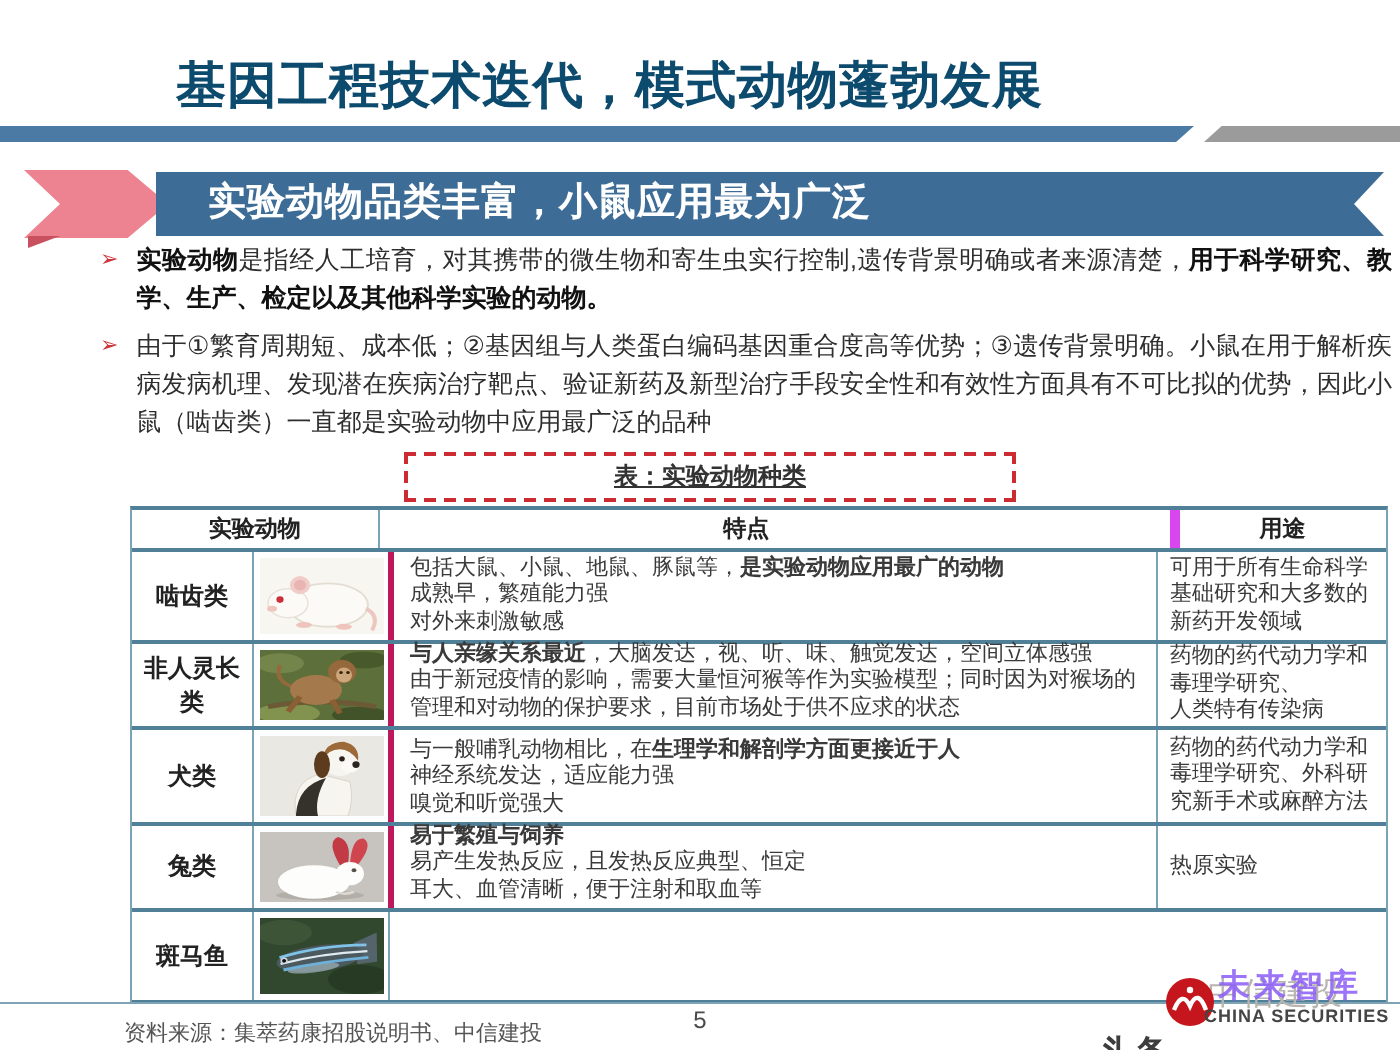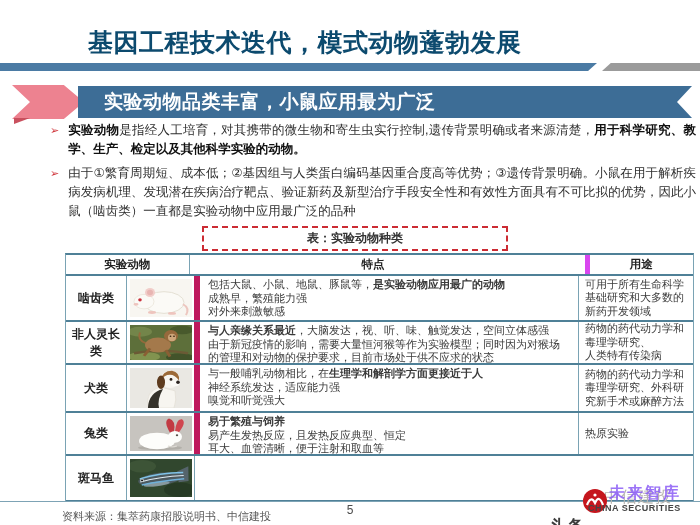--- a/index.html
+++ b/index.html
@@ -21,52 +21,52 @@
   .banner-fold{position:absolute;left:14px;top:118px;width:16px;height:6px;background:#c9505e;
                clip-path:polygon(0 0,100% 0,0 100%);}
   
   .bullets{position:absolute;left:50px;top:121px;width:646px;}
   .bullet{display:flex;margin-bottom:5px;}
   .bullet .mark{color:#cf3339;font-size:11px;line-height:19px;margin-right:9px;flex:0 0 auto;}
   .bullet .btxt{font-size:12.5px;line-height:19px;color:#2e2e2e;text-align:justify;}
   .btxt b,.feat b{font-weight:bold;color:#111;}
   
   .caption{position:absolute;left:202px;top:226px;width:306px;height:25px;border:2px dashed #cc2b33;
-           box-sizing:border-box;text-align:center;line-height:21px;font-size:12px;font-weight:bold;color:#333;}
+           box-sizing:border-box;text-align:center;line-height:21px;font-size:12px;font-weight:bold;color:#333;text-decoration:underline;}
   
   .tbl{position:absolute;left:65px;top:253px;width:629px;box-sizing:border-box;
        border-top:2px solid #4f8097;border-left:1px solid #7aa3b4;border-right:1px solid #7aa3b4;
        font-size:11px;color:#3a3a3a;}
   .trow{display:flex;border-bottom:2px solid #4f8097;align-items:stretch;}
   .hrow{height:19px;font-weight:bold;font-size:11.5px;color:#222;}
   .r1{height:44px;}.r2{height:41px;}.r3{height:46px;}.r4{height:41px;}.r5{height:44px;}
   .c{box-sizing:border-box;}
   .h1{width:128px;display:flex;align-items:center;justify-content:center;}
   .h2{width:384px;border-left:1px solid #7aa3b4;display:flex;align-items:center;justify-content:center;}
   .h3{width:113px;border-left:5px solid #d946ef;display:flex;align-items:center;justify-content:center;margin-left:28px;}
   .c-name{width:60px;display:flex;align-items:center;justify-content:center;text-align:center;
           font-weight:bold;font-size:12px;color:#222;padding:0 3px;}
   .c-img{width:68px;border-left:1px solid #7aa3b4;display:flex;align-items:center;justify-content:center;}
-  .c-feat{width:384px;border-left:6px solid #be185d;padding:2px 8px;display:flex;flex-direction:column;
-          justify-content:flex-start;line-height:13.5px;}
+  .c-feat{width:384px;border-left:3px solid #be185d;padding:2px 8px;display:flex;flex-direction:column;
+          justify-content:flex-end;line-height:13.5px;}
   .c-feat .feat-line{text-align:left;}
   .c-use{width:113px;border-left:1px solid #7aa3b4;padding:18px 6px;display:flex;align-items:center;
          line-height:13.5px;white-space:pre-line;}
   
   .footline{position:absolute;left:0;top:501px;width:700px;height:1px;background:#7da3b5;}
   .pagenum{position:absolute;left:338px;top:503px;width:24px;text-align:center;font-size:12px;color:#4a4a4a;}
   .source{position:absolute;left:62px;top:509px;font-size:11px;color:#555;}
   
   .wm{position:absolute;left:548px;top:478px;width:152px;height:44px;}
   .wm-toutiao{position:absolute;left:2px;top:9px;font-size:17px;font-weight:bold;color:#3d3d3d;margin-top:28px;}
   .wm-logo{position:absolute;left:34px;top:10px;width:26px;height:26px;}
   .wm-cn-back{position:absolute;left:56px;top:9px;font-size:16px;color:#b8b5b0;letter-spacing:1px;white-space:nowrap;}
   .wm-cn-front{position:absolute;left:61px;top:5px;font-size:16px;font-weight:bold;color:#8b5cf6;
                letter-spacing:2px;white-space:nowrap;opacity:.85;}
-  .wm-en{position:absolute;left:40px;top:25px;font-size:9px;font-weight:bold;color:#454545;letter-spacing:.5px;white-space:nowrap;}
+  .wm-en{position:absolute;left:54px;top:25px;font-size:9px;font-weight:bold;color:#454545;letter-spacing:.5px;white-space:nowrap;}
 </style>
 </head>
 <body>
 
 <div id="slide">
 
   <div class="title">基因工程技术迭代，模式动物蓬勃发展</div>
   <div class="bar-blue"></div>
   <div class="bar-gray"></div>
 

